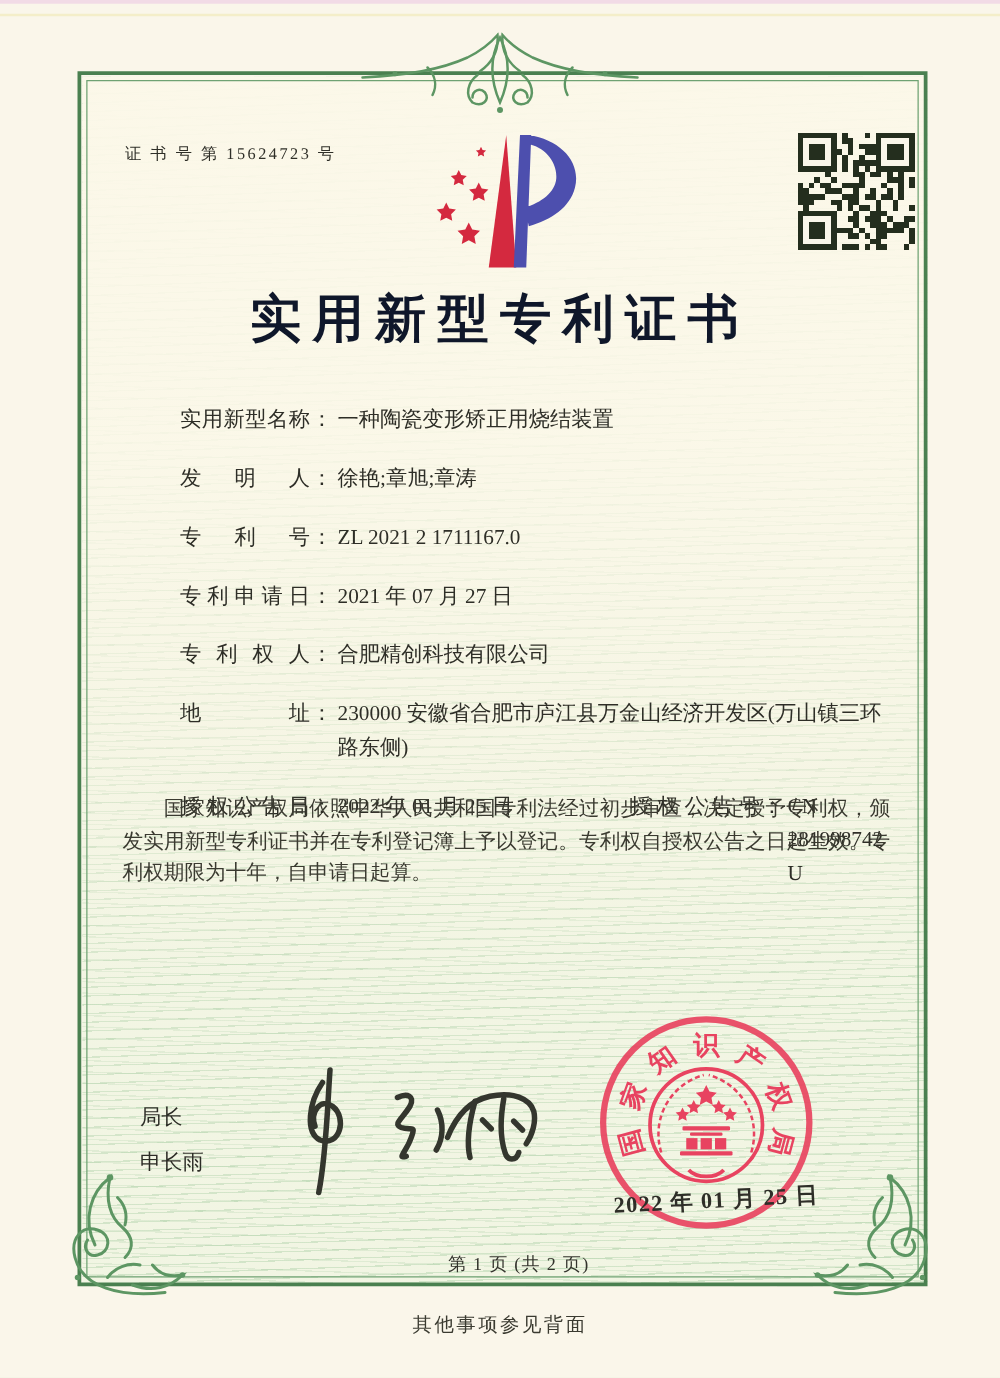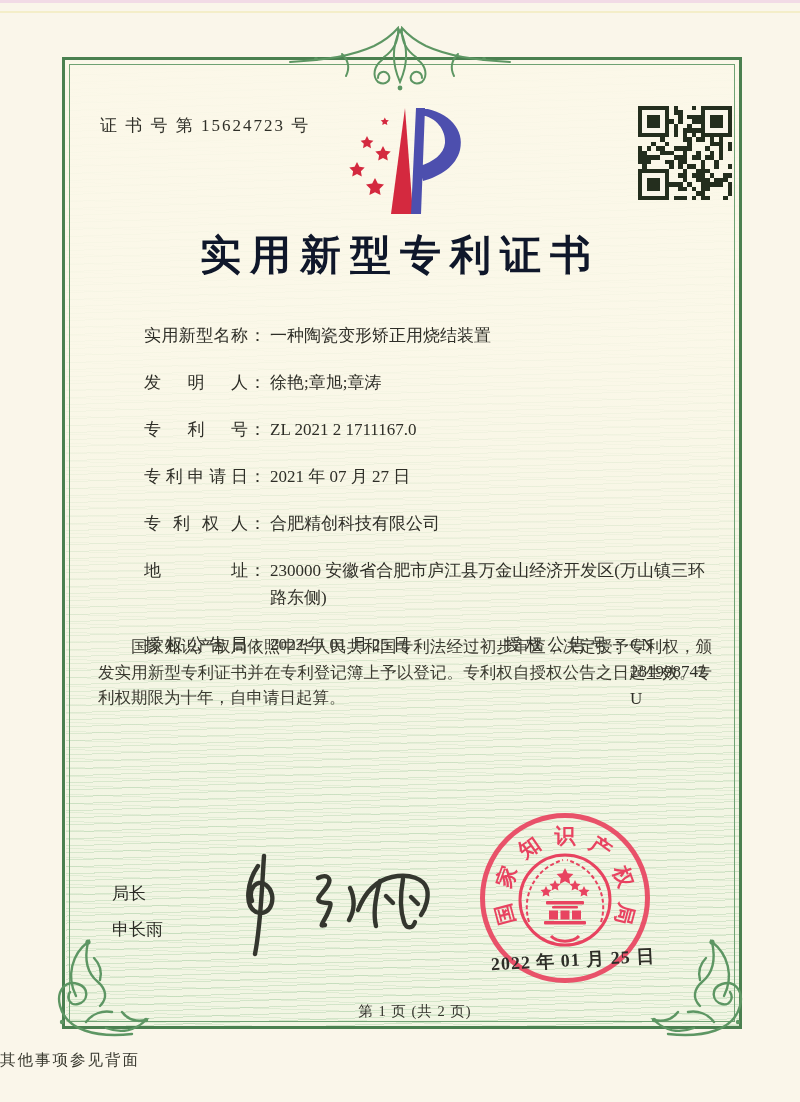--- a/index.html
+++ b/index.html
@@ -31,21 +31,21 @@
     border:1px solid #6fa273;box-sizing:border-box;
   }
   .ornament{position:absolute;pointer-events:none;}
   .orn-top{left:286px;top:26px;}
   .orn-bl{left:40px;top:938px;}
   .orn-br{left:648px;top:938px;transform:scaleX(-1);}
 
   
   .cert-no{
     position:absolute;left:100px;top:114px;
-    font-size:17px;letter-spacing:2px;color:#2f2f28;text-align:center;
+    font-size:13px;letter-spacing:2px;color:#2f2f28;text-align:center;
   }
   .logo{position:absolute;left:333px;top:102px;}
   .qr{position:absolute;left:638px;top:106px;width:94px;height:94px;}
   .title{
     position:absolute;left:0;top:228px;width:800px;text-align:center;
     font-size:41px;font-weight:bold;letter-spacing:9px;color:#0f172a;
   }
 
   
   .fields{position:absolute;left:100px;top:322px;width:620px;font-size:17px;color:#2e2e27;}
@@ -92,21 +92,21 @@
   .seal-char:nth-of-type(7){--a:105deg;}
   .seal-emblem{position:absolute;left:50%;top:50%;transform:translate(-50%,-48%);}
   .seal-date{
     position:absolute;left:488px;top:948px;width:170px;
     font-size:18px;letter-spacing:1px;color:#2e2e28;transform:rotate(-3deg);
     text-align:center;font-weight:bold;
   }
 
   
   .page-num{position:absolute;left:15px;top:1002px;width:800px;text-align:center;font-size:14.5px;color:#33332c;letter-spacing:1px;}
-  .back-note{position:absolute;left:0;top:1050px;width:800px;font-size:15.5px;color:#3a3a30;letter-spacing:2px;}
+  .back-note{position:absolute;left:0;top:1050px;width:800px;text-align:center;font-size:15.5px;color:#3a3a30;letter-spacing:2px;}
 </style>
 </head>
 <body>
 
 <div>
 
   <div class="scan-edge-pink"></div>
   <div class="scan-edge-yellow"></div>
 
   <div class="guilloche"></div>

